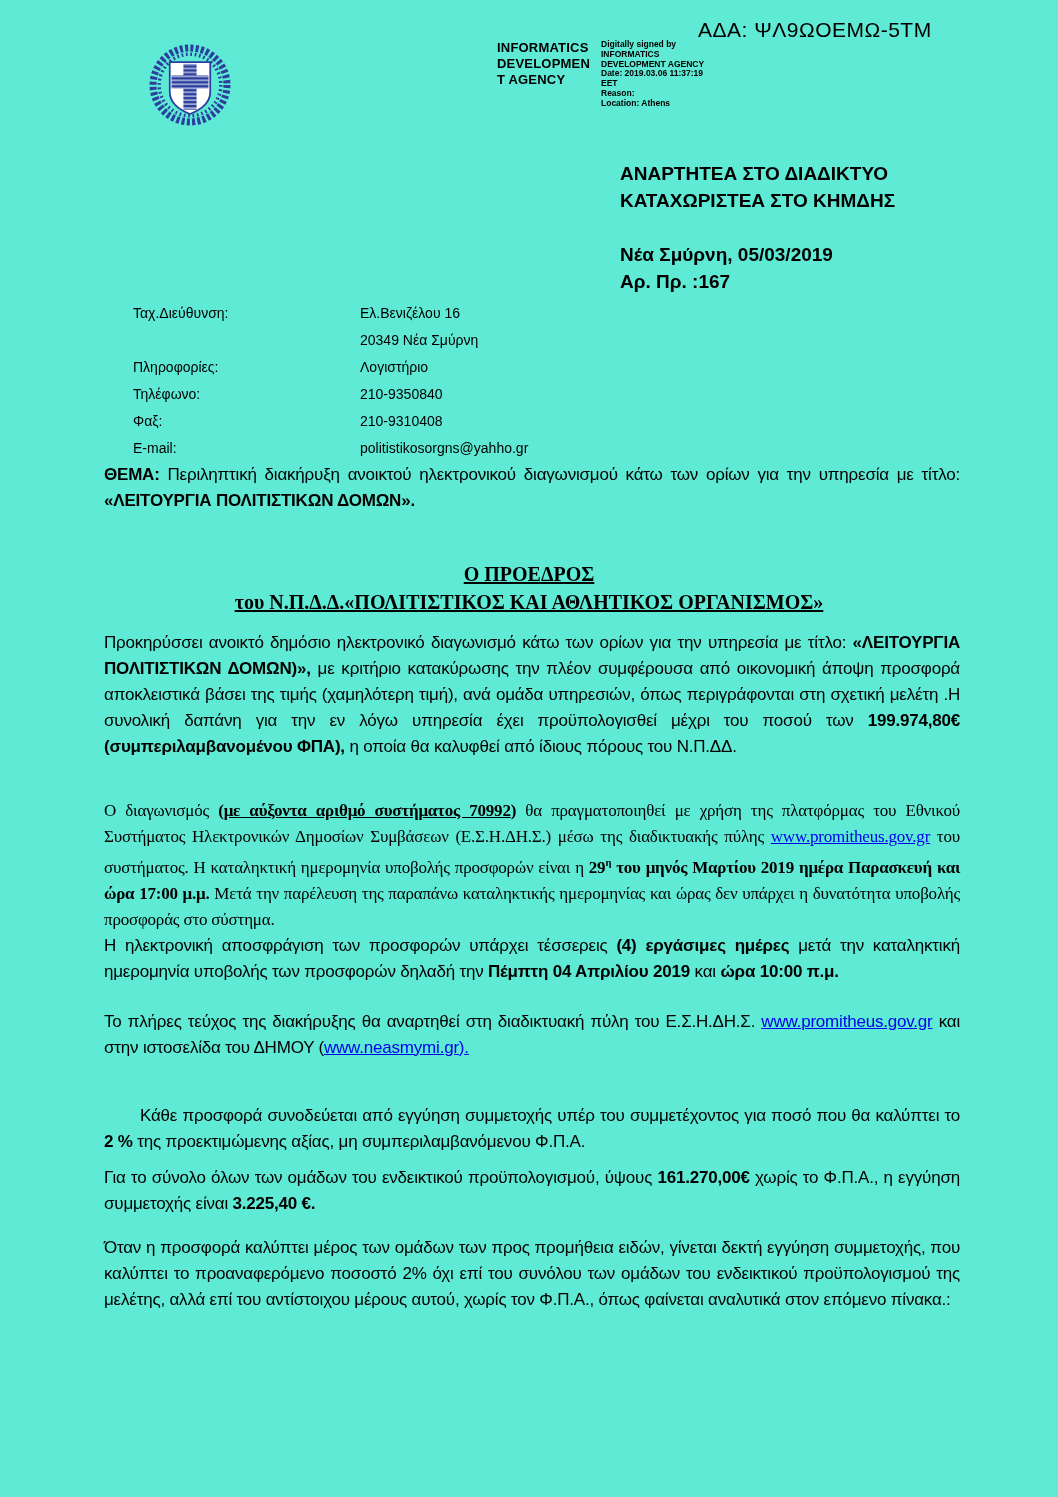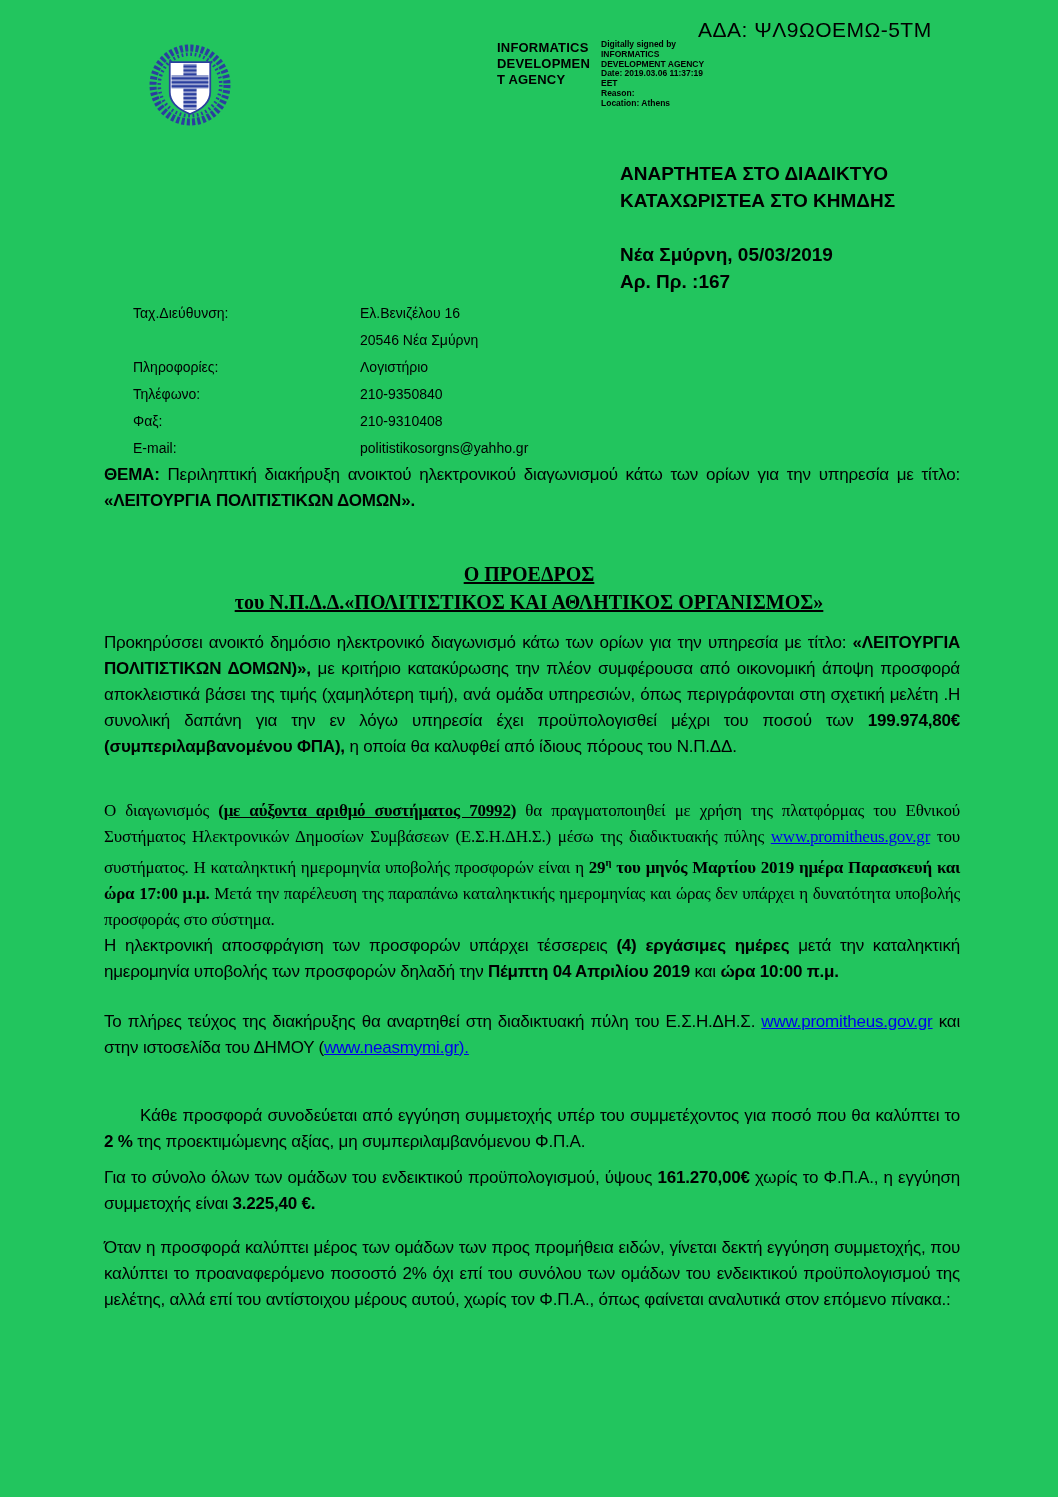--- a/index.html
+++ b/index.html
@@ -1,17 +1,17 @@
 <!DOCTYPE html>
 <html><head>
 <meta charset="utf-8">
 <style>
   html,body{margin:0;padding:0;background:#ffffff;}
   body{width:1058px;height:1497px;position:relative;font-family:"Liberation Sans",sans-serif;color:#000;}
-  .page{position:absolute;inset:0;background:#22c55e;overflow:hidden;}
+  .page{position:absolute;inset:0;background:#5eead4;overflow:hidden;}
 
   
   .ada{position:absolute;left:698px;top:18px;font-size:21px;letter-spacing:0.5px;white-space:nowrap;}
   .logo{position:absolute;left:146px;top:34px;width:88px;height:102px;}
   .ida{position:absolute;left:497px;top:40px;font-size:13px;font-weight:bold;line-height:16px;letter-spacing:0.2px;}
   .sig{position:absolute;left:601px;top:40px;font-size:8.5px;font-weight:bold;line-height:9.8px;}
 
   
   .hdr-left{position:absolute;left:133px;top:160px;width:470px;font-size:19px;font-weight:bold;line-height:27px;}
   .hdr-right{position:absolute;left:620px;top:160px;width:420px;font-size:19px;font-weight:bold;line-height:27px;}
@@ -94,21 +94,21 @@
     <div>Αρ. Πρ. :167</div>
   </div>
 
   <div class="contact">
     <div class="crow">
       <div class="clab">Ταχ.Διεύθυνση:</div>
       <div class="cval">Ελ.Βενιζέλου 16</div>
     </div>
     <div class="crow">
       <div class="clab"></div>
-      <div class="cval">20546 Νέα Σμύρνη</div>
+      <div class="cval">20349 Νέα Σμύρνη</div>
     </div>
     <div class="crow">
       <div class="clab">Πληροφορίες:</div>
       <div class="cval">Λογιστήριο</div>
     </div>
     <div class="crow">
       <div class="clab">Τηλέφωνο:</div>
       <div class="cval">210-9350840</div>
     </div>
     <div class="crow">

